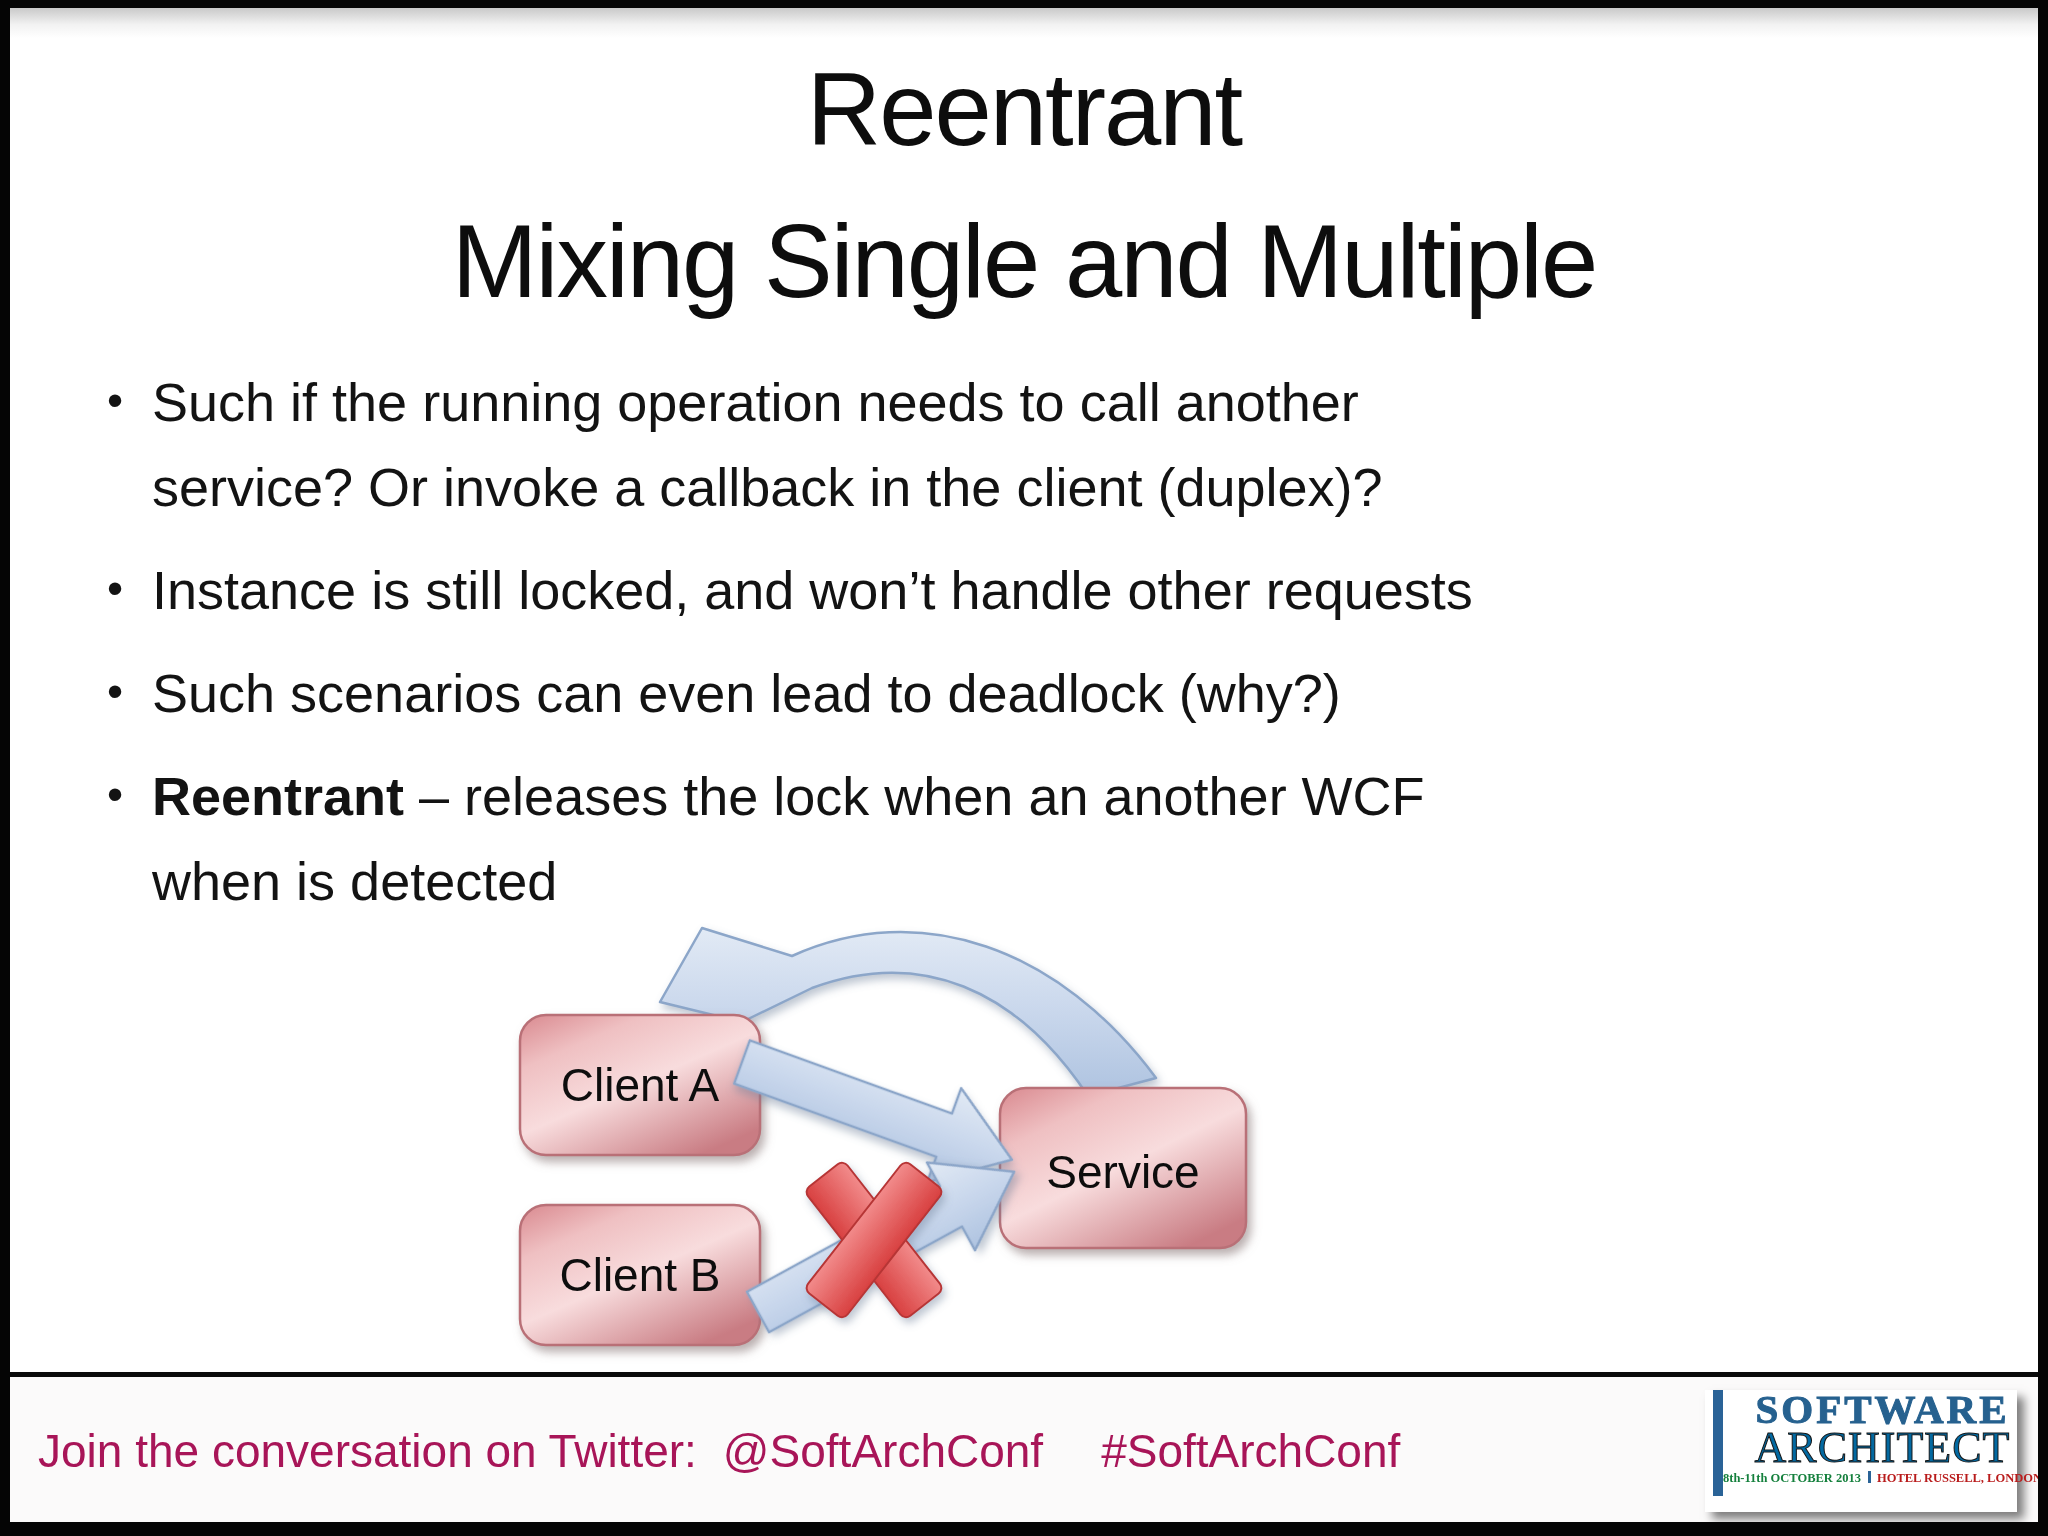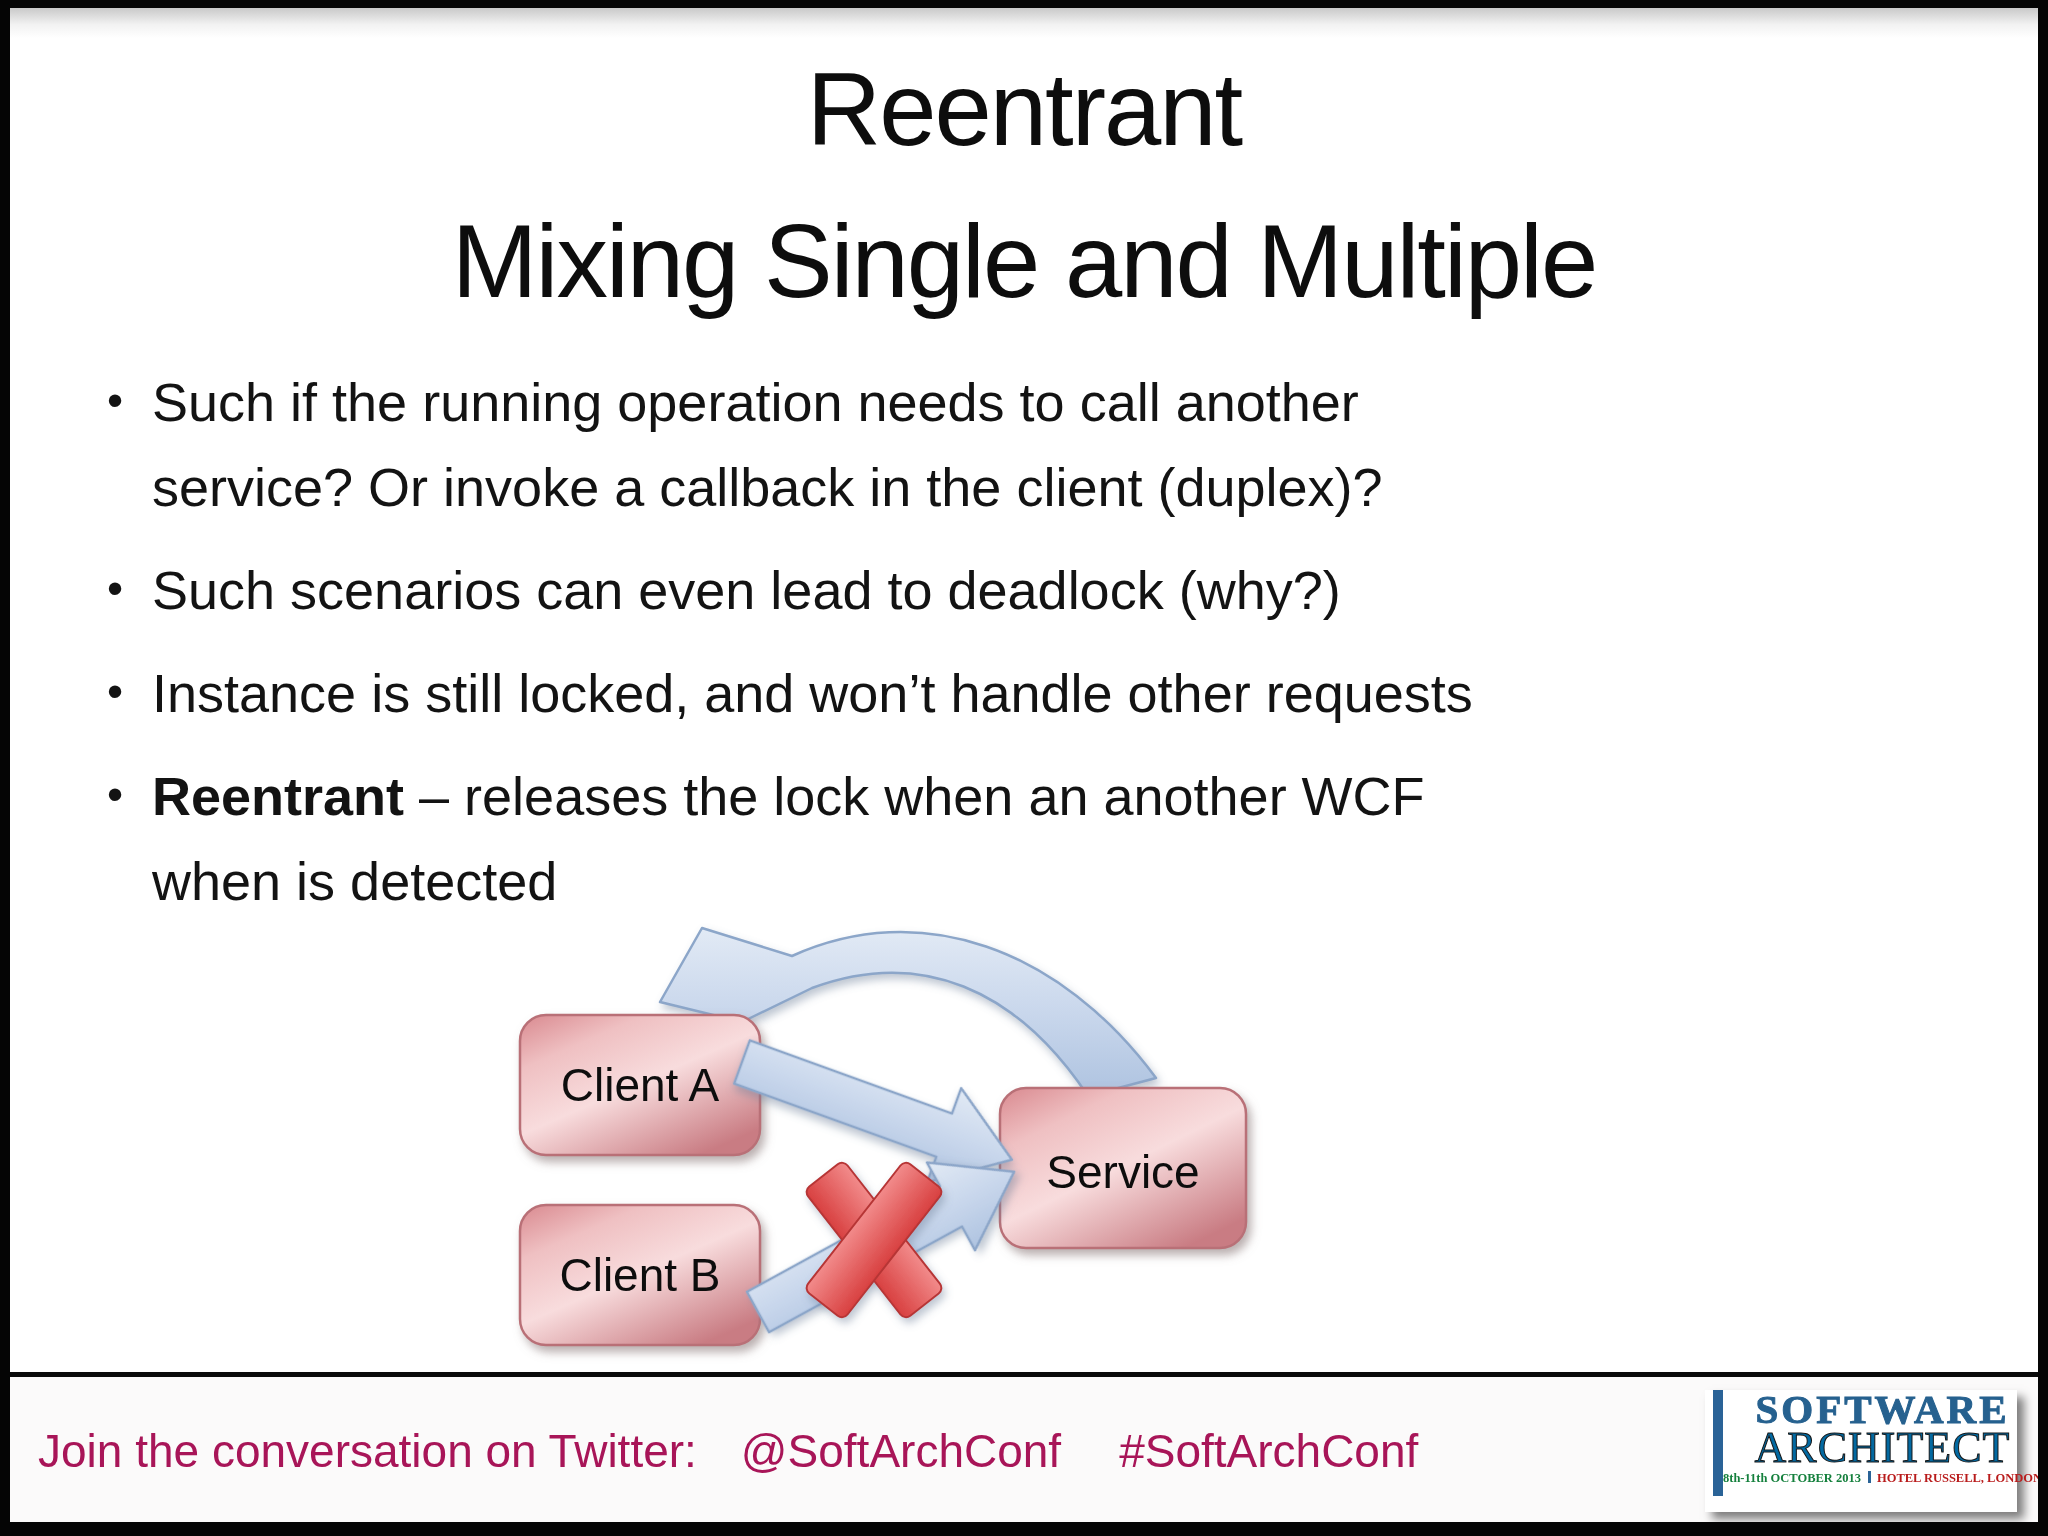--- a/index.html
+++ b/index.html
@@ -18,21 +18,21 @@
   .bullets li{position:relative;padding-left:45px;margin-bottom:18px;}
   .bullets li::before{content:"\2022";position:absolute;left:0;top:-2px;font-size:46px;color:#131313;}
   .bullets b{font-weight:700;}
   
   .diagram{position:absolute;left:440px;top:882px;}
   .diagram text{font-family:"Liberation Sans","DejaVu Sans",sans-serif;font-size:46px;fill:#101010;}
   
   .footer-line{position:absolute;left:0;right:0;top:1364px;height:5px;background:#0a0a0a;}
   .footer{position:absolute;left:0;right:0;top:1369px;height:145px;background:#fbfafa;}
   .twitter{position:absolute;left:28px;top:47px;font-size:46px;color:#a81558;white-space:nowrap;}
-  .twitter .handle{margin-left:44px;}
+  .twitter .handle{margin-left:26px;}
   .twitter .hash{margin-left:58px;}
   
   .logo{position:absolute;right:21px;top:13px;width:312px;height:122px;background:#ffffff;
         box-shadow:7px 7px 9px rgba(0,0,0,0.5);display:flex;justify-content:space-between;
         padding:0 8px;box-sizing:border-box;font-family:"Liberation Serif","DejaVu Serif",serif;}
   .lbr{width:14px;height:88px;border-left:10px solid #2a6397;border-top:9px solid #2a6397;border-bottom:9px solid #2a6397;}
   .lmid{flex:1;text-align:center;}
   .l1{font-size:41px;line-height:38px;font-weight:700;letter-spacing:3px;color:#26618f;
       -webkit-text-stroke:1px #26618f;}
   .l2{font-size:44px;line-height:40px;font-weight:400;letter-spacing:1px;color:#0369a1;
@@ -53,24 +53,24 @@
       <span class="tl">Reentrant</span>
       <span class="tl">Mixing Single and Multiple</span>
     </h1>
 
     <ul class="bullets">
       <li>
         <span>Such if the running operation needs to call another</span><br>
         <span>service? Or invoke a callback in the client (duplex)?</span>
       </li>
       <li>
-        <span>Such scenarios can even lead to deadlock (why?)</span>
+        <span>Instance is still locked, and won’t handle other requests</span>
       </li>
       <li>
-        <span>Instance is still locked, and won’t handle other requests</span>
+        <span>Such scenarios can even lead to deadlock (why?)</span>
       </li>
       <li>
         <b>Reentrant</b><span> – releases the lock when an another WCF</span><br>
         <span>when is detected</span>
       </li>
     </ul>
 
     <svg class="diagram" width="900" height="480" viewBox="0 0 900 480">
       <defs>
         <linearGradient id="arrowGrad" x1="0" y1="0" x2="0" y2="1">

